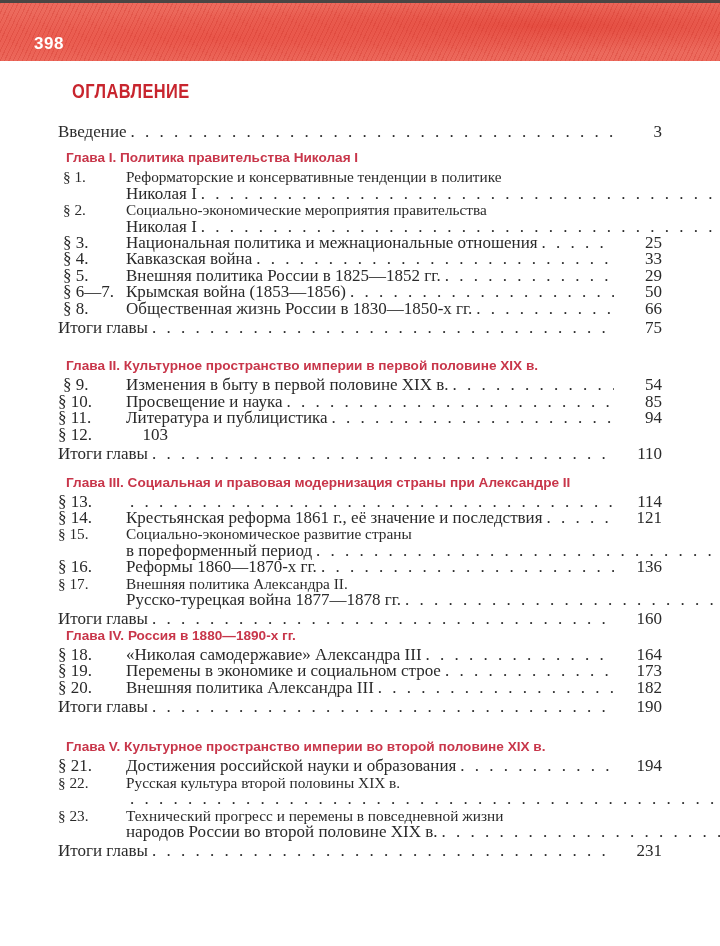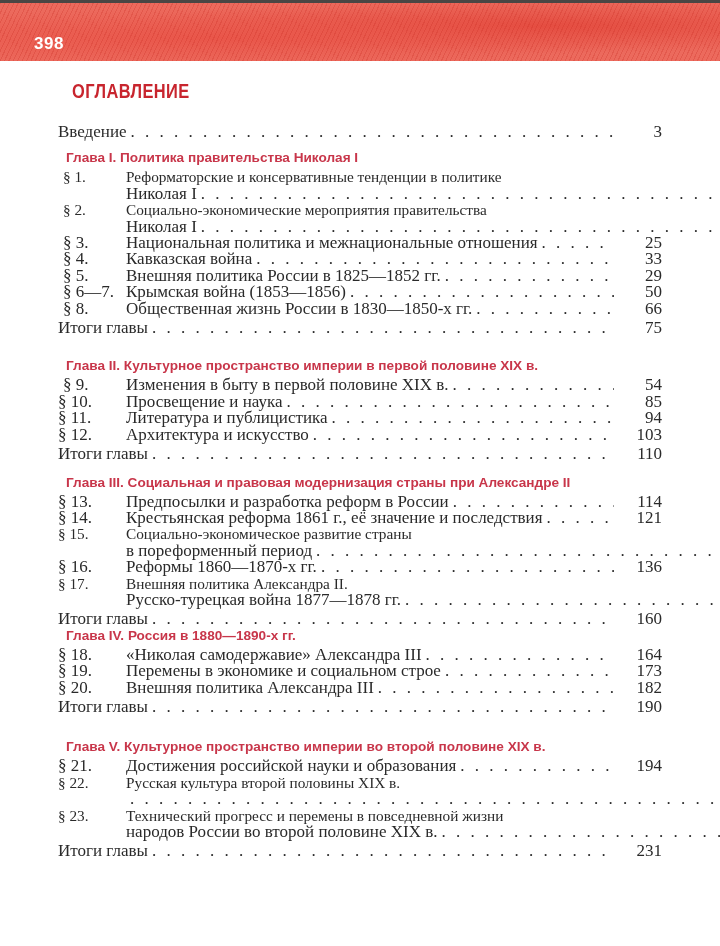--- a/index.html
+++ b/index.html
@@ -143,39 +143,34 @@
   <div class="row">
       <span class="num wide">§ 11.</span>
       <span class="text">
         <span class="t">Литература и публицистика</span>
         <span class="dots"></span>
       </span>
       <span class="page">94</span>
     </div>
   <div class="row">
       <span class="num wide">§ 12.</span>
-      <span class="text">
-        <span class="t">Архитектура и искусство</span>
-        <span class="dots"></span>
-      </span>
       <span class="page">103</span>
     </div>
   <div class="row" style="margin-top:3px">
       <span class="text">
         <span class="t">Итоги главы</span>
         <span class="dots"></span>
       </span>
       <span class="page">110</span>
     </div>
 
   <div class="chapter" style="margin-top:12px">Глава III. Социальная и правовая модернизация страны при Александре II</div>
   <div class="row">
       <span class="num wide">§ 13.</span>
       <span class="text">
-        <span class="t">Предпосылки и разработка реформ в России</span>
         <span class="dots"></span>
       </span>
       <span class="page">114</span>
     </div>
   <div class="row">
       <span class="num wide">§ 14.</span>
       <span class="text">
         <span class="t">Крестьянская реформа 1861 г., её значение и последствия</span>
         <span class="dots"></span>
       </span>

